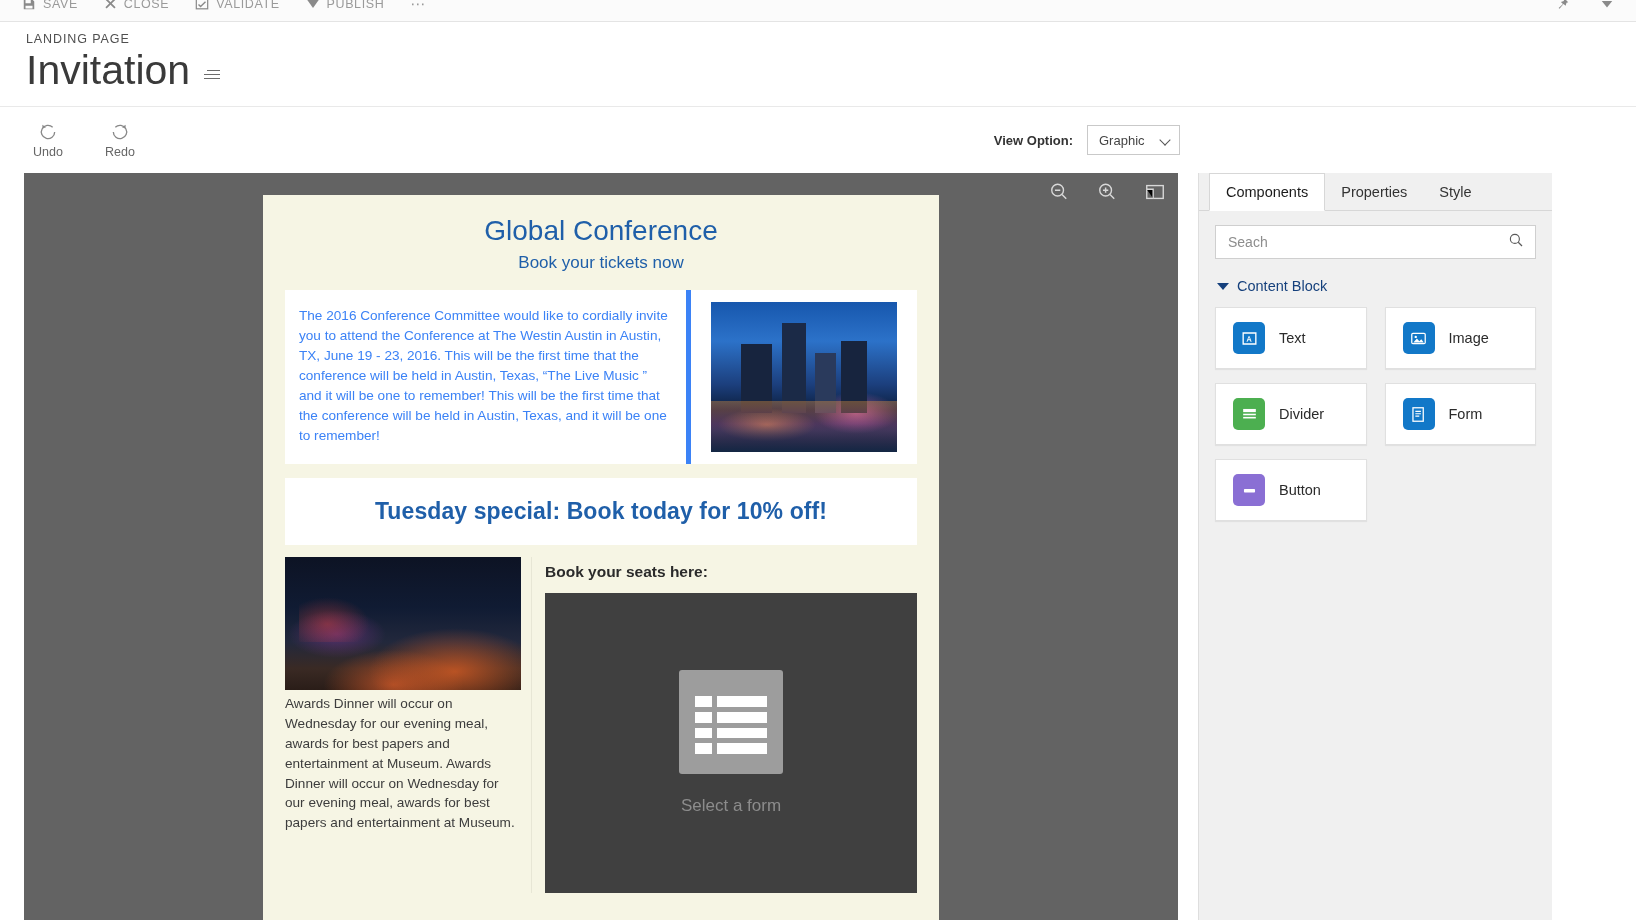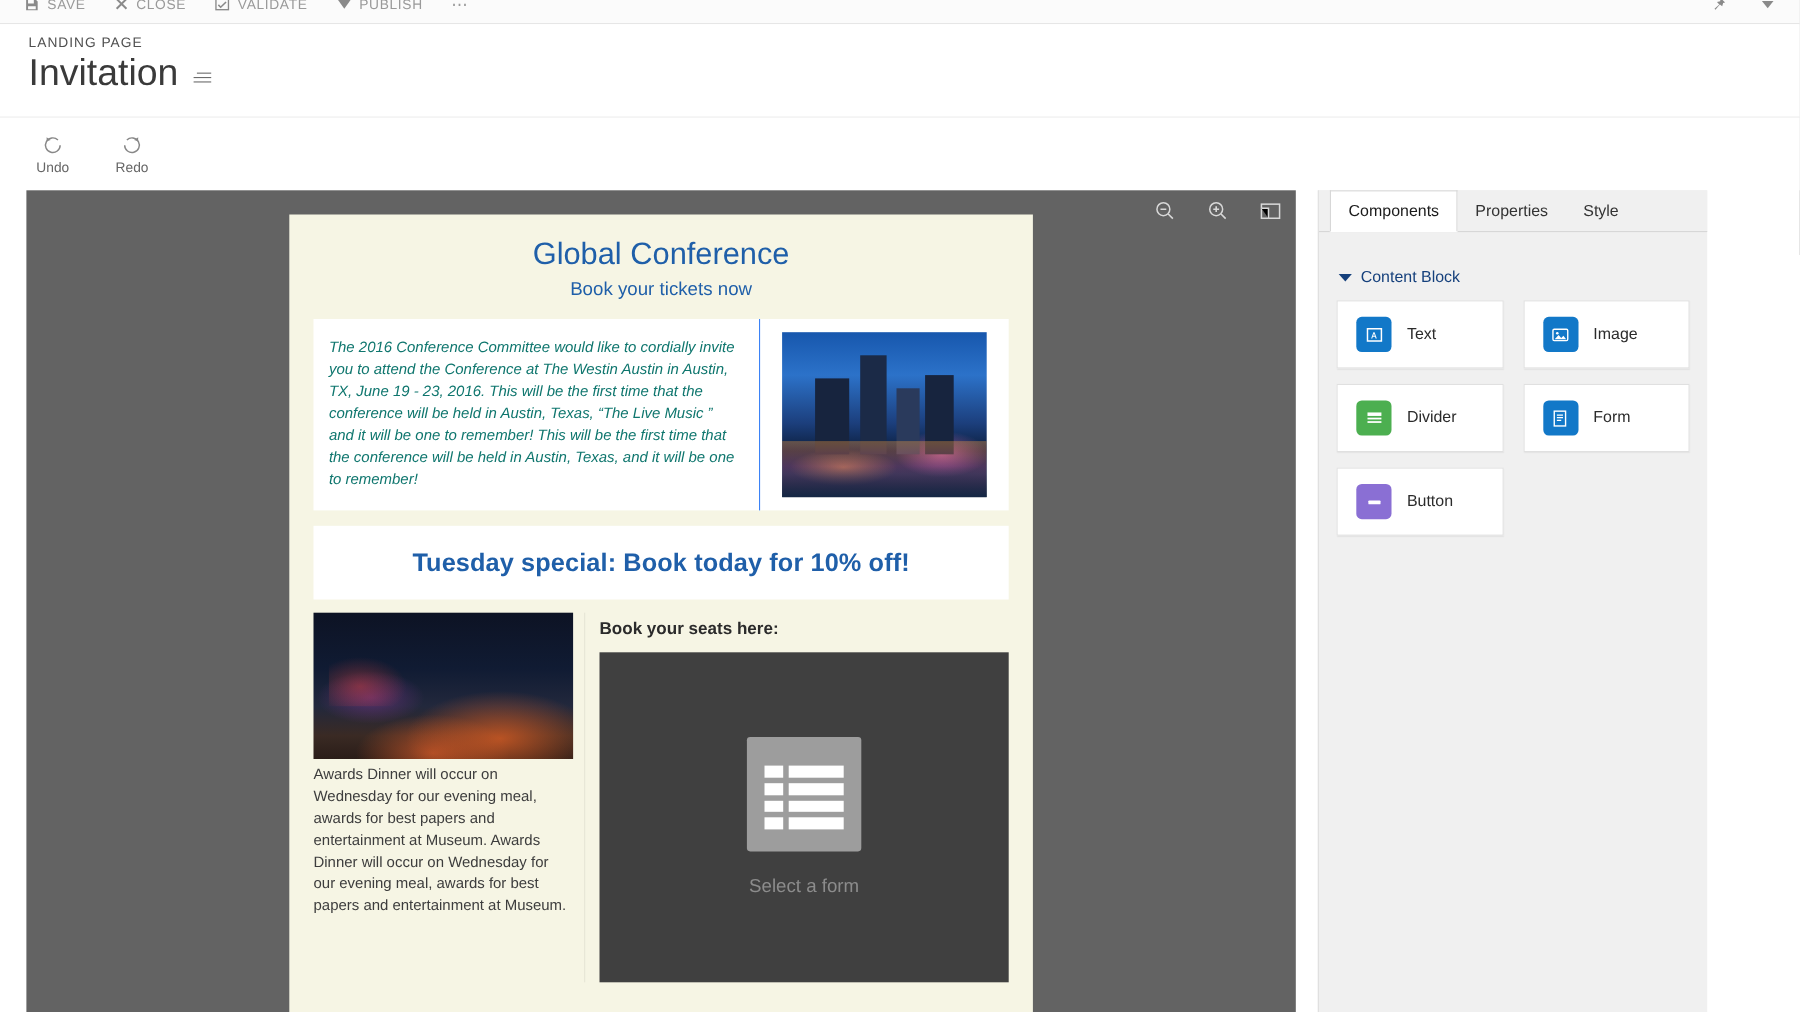--- a/index.html
+++ b/index.html
@@ -36,21 +36,21 @@
     background: #ffffff;
     border-bottom: 1px solid #e9e9e9;
     padding: 10px 0 0 26px;
   }
   .eyebrow {
     font-size: 12.5px; color: #4f4f4f; letter-spacing: .9px;
     text-transform: uppercase; font-weight: 400;
   }
   .title-row { display: flex; align-items: center; gap: 14px; margin-top: 1px; }
   .page-title {
-    font-size: 34px; font-weight: 300; color: #3a3a3a; line-height: 1.15;
+    font-size: 41px; font-weight: 300; color: #3a3a3a; line-height: 1.15;
   }
   .title-menu-icon {
     display: inline-flex; flex-direction: column; gap: 2.5px;
     cursor: pointer; padding-top: 8px;
   }
   .title-menu-icon i { display: block; height: 1.6px; background: #6c6c6c; }
   .title-menu-icon i:nth-child(1) { width: 13px; margin-left: 3px; }
   .title-menu-icon i:nth-child(2) { width: 16px; }
   .title-menu-icon i:nth-child(3) { width: 16px; }
 
@@ -118,23 +118,22 @@
   }
 
   .row-intro {
     display: flex; background: #ffffff;
     margin: 5px 22px 0 22px;
     min-height: 168px;
   }
   .intro-text {
     flex: 0 0 406px;
     padding: 16px 16px 12px 14px;
-    font-size: 13.6px; line-height: 1.47; color: #0f766e;
-    border-right: 1px solid #3b82f6;
-    font-style: italic;
+    font-size: 13.6px; line-height: 1.47; color: #3b82f6;
+    border-right: 5px solid #3b82f6;
   }
   .intro-img-cell {
     flex: 1; display: flex; align-items: flex-start;
     justify-content: center; padding: 12px 10px;
   }
   .img-austin {
     width: 186px; height: 150px;
     background:
       radial-gradient(ellipse 60px 30px at 78% 74%, rgba(255,120,200,.55), transparent 70%),
       radial-gradient(ellipse 70px 24px at 30% 82%, rgba(255,170,70,.5), transparent 70%),
@@ -345,20 +344,27 @@
       <span>
         <svg width="20" height="20" viewBox="0 0 24 24">
           <path fill="none" stroke="#888" stroke-width="1.6" d="M4 12a8 8 0 1 0 2.4-5.7"></path>
           <path fill="#888" d="M18.8 3.2l-.2 4.6-4.3-1.6z"></path>
         </svg>
       </span>
       <span class="ur-label">Redo</span>
     </div>
   </div>
 
+  <div class="view-option">
+    <span class="view-option-label">View Option:</span>
+    <div class="select-box">
+      <span>Graphic</span>
+      <span class="chev"></span>
+    </div>
+  </div>
 </div>
 
 <div class="canvas">
 
   <div class="canvas-toolbar">
     <span class="ctool">
       <svg width="22" height="22" viewBox="0 0 24 24">
         <circle cx="10.5" cy="10" r="6.4" fill="none" stroke="#d8d8d8" stroke-width="1.5"></circle>
         <path stroke="#d8d8d8" stroke-width="1.6" d="M7.6 10h5.8M15.3 14.8l4.6 4.6"></path>
       </svg>
@@ -448,20 +454,29 @@
     <div class="tab">
       <span>Properties</span>
     </div>
     <div class="tab">
       <span>Style</span>
     </div>
   </div>
 
   <div class="panel-body">
 
+    <div class="search-wrap">
+      <input class="search-input" type="text" placeholder="Seach" style="">
+      <span>
+        <svg width="18" height="18" viewBox="0 0 24 24">
+          <circle cx="10.5" cy="10.5" r="6" fill="none" stroke="#5a5a5a" stroke-width="1.5"></circle>
+          <path stroke="#5a5a5a" stroke-width="1.6" d="M15 15l5 5"></path>
+        </svg>
+      </span>
+    </div>
 
     <div class="section-head">
       <span class="caret"></span>
       <span class="section-title">Content Block</span>
     </div>
 
     <div class="blocks">
 
       <div class="block">
         <span class="block-icon" style="background:#1278c8">

